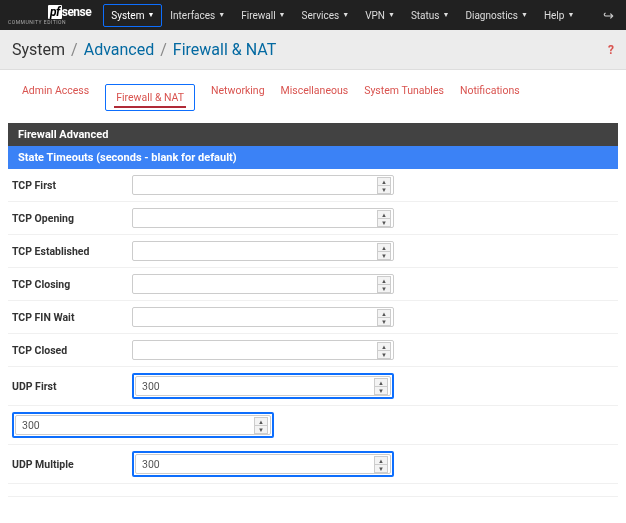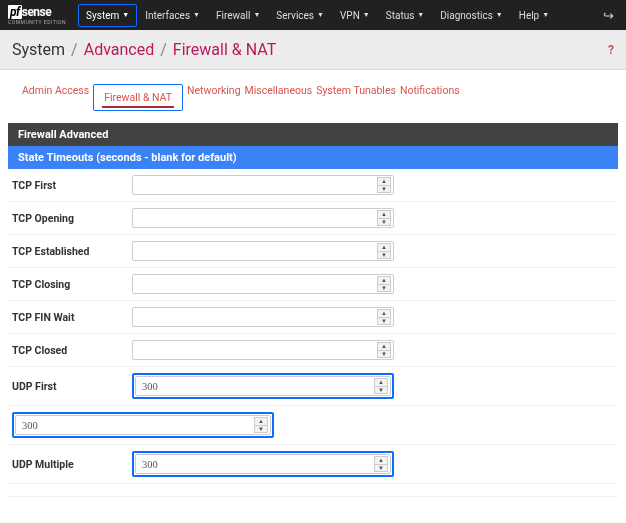--- a/index.html
+++ b/index.html
@@ -1,50 +1,50 @@
 <!DOCTYPE html>
 <html><head>
 <meta charset="utf-8">
 <style>
   * { box-sizing: border-box; margin: 0; padding: 0; }
   body { font-family: -apple-system, "Segoe UI", Roboto, Arial, sans-serif; font-size: 11px; color: #333; background: #fff; width: 626px; }
   
   .navbar { background: #212121; height: 30px; display: flex; align-items: center; padding: 0 8px; }
   .logo { display: flex; flex-direction: column; color: #fff; margin-right: 12px; }
   .logo-main { font-size: 12px; font-weight: bold; letter-spacing: -0.5px; }
-  .logo-main .pf { background: #fff; color: #000; padding: 0 2px; font-style: italic; border-radius: 1px; }
+  .logo-main .pf { background: #fff; color: #000; padding: 0 2px; font-style: italic; border-radius: 1px; margin-left: 40px; }
   .logo-sub { font-size: 5px; letter-spacing: 0.5px; color: #aaa; }
   .nav-items { display: flex; gap: 0; }
   .nav-item { color: #ddd; font-size: 10px; padding: 6px 8px; cursor: pointer; display: flex; align-items: center; gap: 3px; }
   .nav-item.active { border: 1px solid #0d6efd; color: #fff; border-radius: 2px; padding: 5px 7px; }
   .nav-item .caret { font-size: 7px; }
   .nav-spacer { flex: 1; }
   .logout-icon { color: #ccc; font-size: 13px; cursor: pointer; padding: 0 4px; }
 
   .breadcrumb-bar { background: #ececec; border-bottom: 1px solid #ddd; padding: 10px 12px; display: flex; align-items: center; }
   .breadcrumb { font-size: 16px; display: flex; gap: 6px; align-items: baseline; }
   .bc-item { color: #333; }
-  .bc-item.link { color: #be185d; }
+  .bc-item.link { color: #0369a1; }
   .bc-sep { color: #888; }
   .help-icon { margin-left: auto; color: #d9534f; font-size: 12px; font-weight: bold; cursor: pointer; }
 
-  .tabs { padding: 14px 22px 6px; display: flex; gap: 4px; }
+  .tabs { padding: 14px 22px 6px; display: flex; gap: 16px; }
   .tab { font-size: 10.5px; color: #d9534f; cursor: pointer; padding-bottom: 6px; }
   .tab.active { border: 1px solid #0d6efd; padding: 6px 10px; border-radius: 2px; position: relative; }
   .tab.active::after { content: ""; position: absolute; left: 8px; right: 8px; bottom: 2px; height: 2px; background: #b02a37; }
 
   .section-header { background: #424242; color: #fff; padding: 5px 10px; font-size: 11px; font-weight: bold; margin: 6px 8px 0; }
   .section-subheader { background: #3b82f6; color: #fff; padding: 5px 10px; font-size: 11px; font-weight: bold; margin: 0 8px; }
 
   .form-area { margin: 0 8px; }
   .form-row { display: flex; align-items: center; padding: 6px 4px; border-bottom: 1px solid #f0f0f0; }
   .form-label { width: 120px; font-size: 10.5px; font-weight: bold; padding-right: 10px; }
   .form-field-wrap { width: 262px; }
   .form-field-wrap.highlight { border: 2px solid #0d6efd; padding: 1px; border-radius: 2px; }
-  .spin-input { width: 100%; height: 20px; border: 1px solid #ccc; border-radius: 2px; font-size: 10.5px; padding: 0 22px 0 6px; position: relative; display: flex; align-items: center; background: #fff; font-family: Liberation Serif, serif; }
+  .spin-input { width: 100%; height: 20px; border: 1px solid #ccc; border-radius: 2px; font-size: 10.5px; padding: 0 22px 0 6px; position: relative; display: flex; align-items: center; background: #fff; }
   .spin-input .value { flex: 1; color: #555; }
   .spinners { position: absolute; right: 2px; top: 1px; bottom: 1px; width: 14px; display: flex; flex-direction: column; }
   .spinners .sp { flex: 1; display: flex; align-items: center; justify-content: center; font-size: 6px; color: #555; border: 1px solid #ccc; cursor: pointer; background: #f3f3f3; }
   .spinners .sp:first-child { border-bottom: none; }
 </style>
 </head>
 <body>
 
 <div class="navbar">
   <div class="logo">

